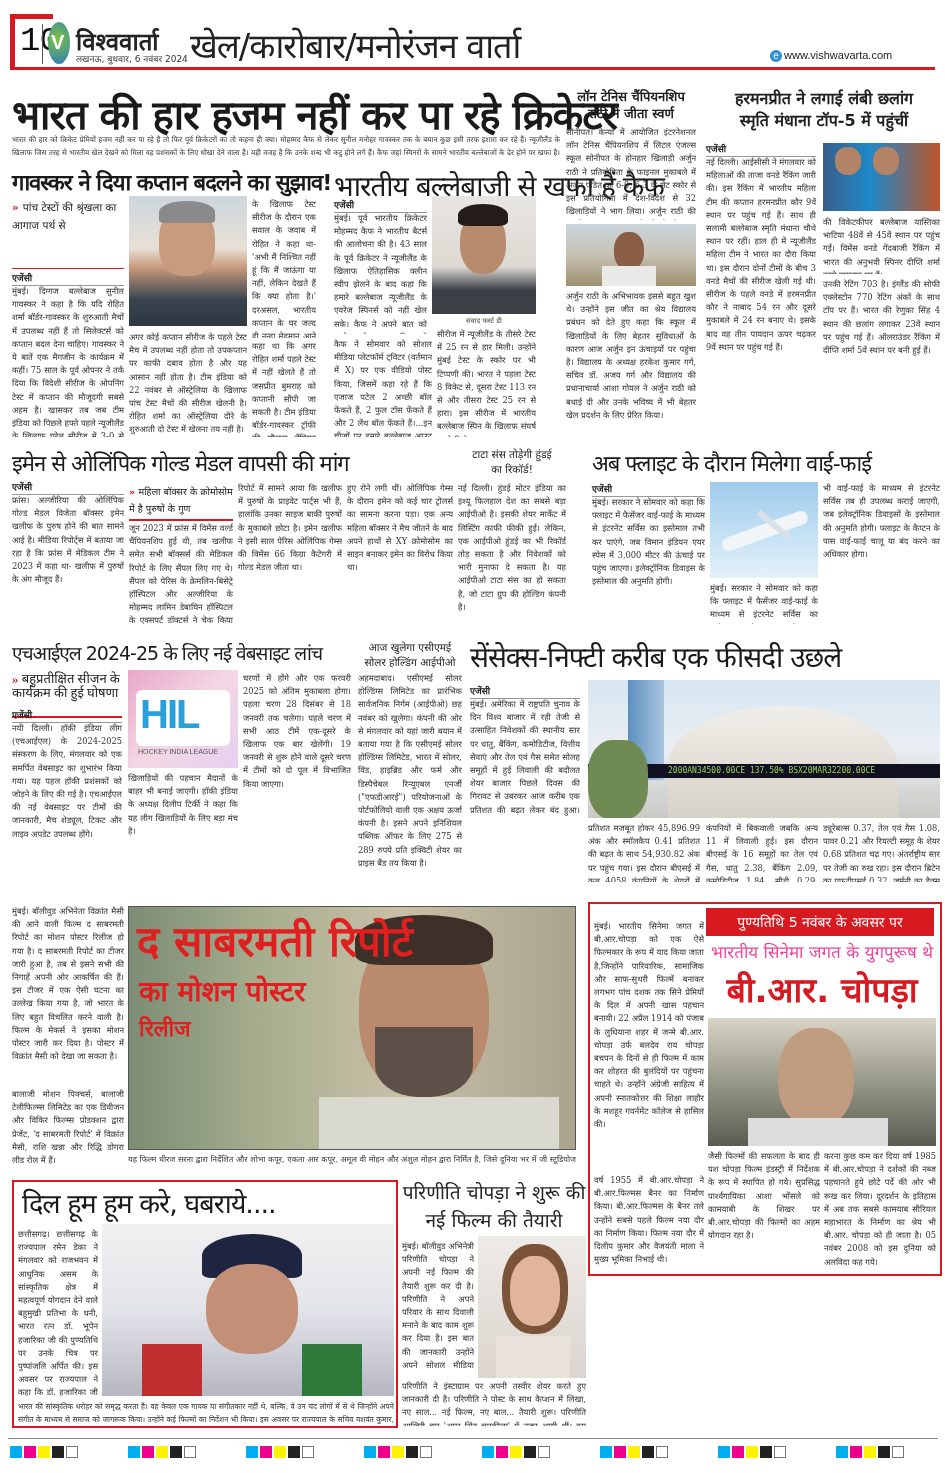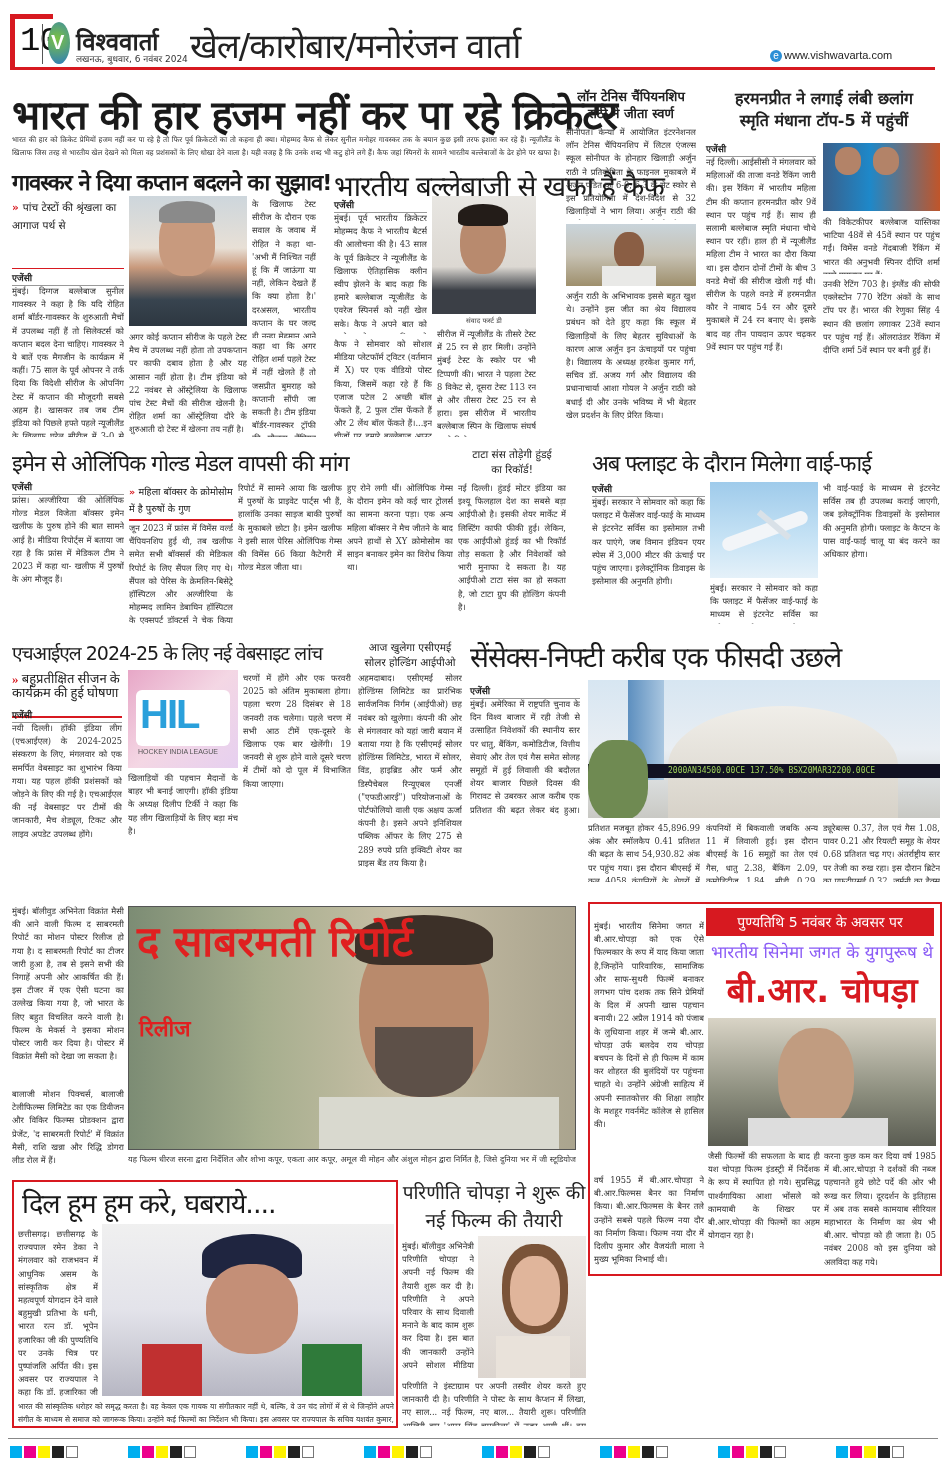--- a/index.html
+++ b/index.html
@@ -152,28 +152,29 @@
 <div class="abs body" style="left:823px;top:822px;width:117px;height:60px;">ड्यूरेबल्स 0.37, तेल एवं गैस 1.08, पावर 0.21 और रियल्टी समूह के शेयर 0.68 प्रतिशत चढ़ गए। अंतर्राष्ट्रीय स्तर पर तेजी का रुख रहा। इस दौरान ब्रिटेन का एफटीएसई 0.32, जर्मनी का डैक्स 0.21, जापान का निक्केई 1.11, हांगकांग का हैंगसेंग 2.14 और चीन का शंघाई कंपोजिट 2.32 प्रतिशत मजबूत रहा।</div>
 
 <div class="abs body" style="left:12px;top:905px;width:112px;height:180px;">मुंबई। बॉलीवुड अभिनेता विक्रांत मैसी की आने वाली फिल्म द साबरमती रिपोर्ट का मोशन पोस्टर रिलीज हो गया है। द साबरमती रिपोर्ट का टीजर जारी हुआ है, तब से इसने सभी की निगाहें अपनी ओर आकर्षित की हैं। इस टीजर में एक ऐसी घटना का उल्लेख किया गया है, जो भारत के लिए बहुत विचलित करने वाली है। फिल्म के मेकर्स ने इसका मोशन पोस्टर जारी कर दिया है। पोस्टर में विक्रांत मैसी को देखा जा सकता है।</div>
 <div class="abs body" style="left:12px;top:1088px;width:112px;height:80px;">बालाजी मोशन पिक्चर्स, बालाजी टेलीफिल्म्स लिमिटेड का एक डिवीजन और विकिर फिल्म्स प्रोडक्शन द्वारा प्रेजेंट, 'द साबरमती रिपोर्ट' में विक्रांत मैसी, राशि खन्ना और रिद्धि डोगरा लीड रोल में हैं।</div>
 <div class="abs img" style="left:128px;top:906px;width:448px;height:244px;border:1px solid #555;background:linear-gradient(90deg,#7c8c74 0%,#a6ae8e 30%,#c8bfa6 60%,#aaa48e 100%);">
   <div style="position:absolute;left:230px;top:20px;width:130px;height:170px;border-radius:45%;background:#b98a6c"></div>
   <div style="position:absolute;left:226px;top:8px;width:138px;height:50px;border-radius:50% 50% 20% 20%;background:#3c3028"></div>
   <div style="position:absolute;left:246px;top:120px;width:98px;height:70px;border-radius:0 0 45% 45%;background:#5d5048"></div>
   <div style="position:absolute;left:190px;top:190px;width:240px;height:60px;background:#d9d9cf"></div>
   <div style="position:absolute;left:8px;top:10px;font-family:'DejaVu Sans',sans-serif;font-weight:bold;color:#e02020;font-size:42px;line-height:50px;white-space:nowrap">द साबरमती रिपोर्ट</div>
+  <div style="position:absolute;left:10px;top:68px;font-family:'DejaVu Sans',sans-serif;font-weight:bold;color:#e02020;font-size:28px;line-height:34px;white-space:nowrap">का मोशन पोस्टर</div>
   <div style="position:absolute;left:10px;top:108px;font-family:'DejaVu Sans',sans-serif;font-weight:bold;color:#e02020;font-size:22px;line-height:28px;white-space:nowrap">रिलीज</div>
 </div>
 <div class="abs body" style="left:128px;top:1153px;width:448px;height:14px;font-size:8px">यह फिल्म धीरज सरना द्वारा निर्देशित और शोभा कपूर, एकता आर कपूर, अमूल वी मोहन और अंशुल मोहन द्वारा निर्मित है, जिसे दुनिया भर में जी स्टूडियोज द्वारा रिलीज किया जाएगा। यह फिल्म 15 नवंबर 2024 को रिलीज होगी।</div>
 
 <div class="abs redbox" style="left:588px;top:902px;width:354px;height:374px;"></div>
 <div class="abs body" style="left:594px;top:920px;width:110px;height:250px;">मुंबई। भारतीय सिनेमा जगत में बी.आर.चोपड़ा को एक ऐसे फिल्मकार के रूप में याद किया जाता है,जिन्होंने पारिवारिक, सामाजिक और साफ-सुथरी फिल्में बनाकर लगभग पांच दशक तक सिने प्रेमियों के दिल में अपनी खास पहचान बनायी। 22 अप्रैल 1914 को पंजाब के लुधियाना शहर में जन्मे बी.आर. चोपड़ा उर्फ बलदेव राय चोपड़ा बचपन के दिनों से ही फिल्म में काम कर शोहरत की बुलंदियों पर पहुंचना चाहते थे। उन्होंने अंग्रेजी साहित्य में अपनी स्नातकोत्तर की शिक्षा लाहौर के मशहूर गवर्नमेंट कॉलेज से हासिल की।</div>
 <div class="abs" style="left:706px;top:908px;width:228px;height:28px;background:#d71920;color:#fff;font-family:'DejaVu Sans',sans-serif;font-size:14px;line-height:28px;text-align:center;white-space:nowrap">पुण्यतिथि 5 नवंबर के अवसर पर</div>
-<div class="abs" style="left:706px;top:940px;width:232px;font-family:'DejaVu Sans',sans-serif;font-size:17px;color:#8b5cf6;text-align:center;white-space:nowrap">भारतीय सिनेमा जगत के युगपुरूष थे</div>
+<div class="abs" style="left:706px;top:940px;width:232px;font-family:'DejaVu Sans',sans-serif;font-size:17px;color:#ec4899;text-align:center;white-space:nowrap">भारतीय सिनेमा जगत के युगपुरूष थे</div>
 <div class="abs" style="left:706px;top:966px;width:232px;font-family:'DejaVu Sans',sans-serif;font-size:34px;font-weight:bold;color:#d71920;text-align:center;white-space:nowrap">बी.आर. चोपड़ा</div>
 <div class="abs img" style="left:708px;top:1018px;width:228px;height:128px;background:linear-gradient(180deg,#d9d4c6,#8a8c7c 60%,#5a5c52);">
   <div style="position:absolute;left:70px;top:10px;width:76px;height:100px;border-radius:45%;background:#c19c80"></div>
   <div style="position:absolute;left:40px;top:100px;width:140px;height:40px;background:#ddd"></div>
 </div>
 <div class="abs body" style="left:708px;top:1150px;width:112px;height:120px;">जैसी फिल्मों की सफलता के बाद ही यश चोपड़ा फिल्म इंडस्ट्री में निर्देशक के रूप में स्थापित हो गये। सुप्रसिद्ध पार्श्वगायिका आशा भोंसले को कामयाबी के शिखर पर बी.आर.चोपड़ा की फिल्मों का अहम योगदान रहा है।</div>
 <div class="abs body" style="left:824px;top:1150px;width:112px;height:120px;">करना कुछ कम कर दिया वर्ष 1985 में बी.आर.चोपड़ा ने दर्शकों की नब्ज पहचानते हुये छोटे पर्दे की ओर भी रूख कर लिया। दूरदर्शन के इतिहास में अब तक सबसे कामयाब सीरियल महाभारत के निर्माण का श्रेय भी बी.आर. चोपड़ा को ही जाता है। 05 नवंबर 2008 को इस दुनिया को अलविदा कह गये।</div>
 <div class="abs body" style="left:594px;top:1174px;width:110px;height:98px;">वर्ष 1955 में बी.आर.चोपड़ा ने बी.आर.फिल्मस बैनर का निर्माण किया। बी.आर.फिल्मस के बैनर तले उन्होंने सबसे पहले फिल्म नया दौर का निर्माण किया। फिल्म नया दौर में दिलीप कुमार और वैजयंती माला ने मुख्य भूमिका निभाई थी।</div>
 
 <div class="abs redbox" style="left:12px;top:1180px;width:386px;height:248px;"></div>

